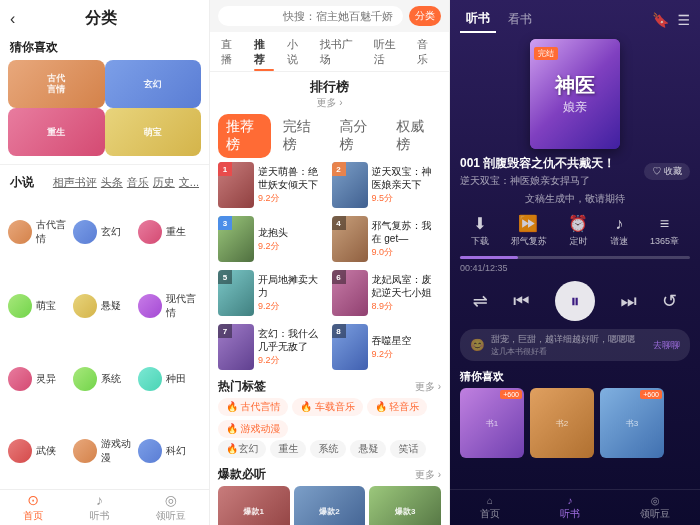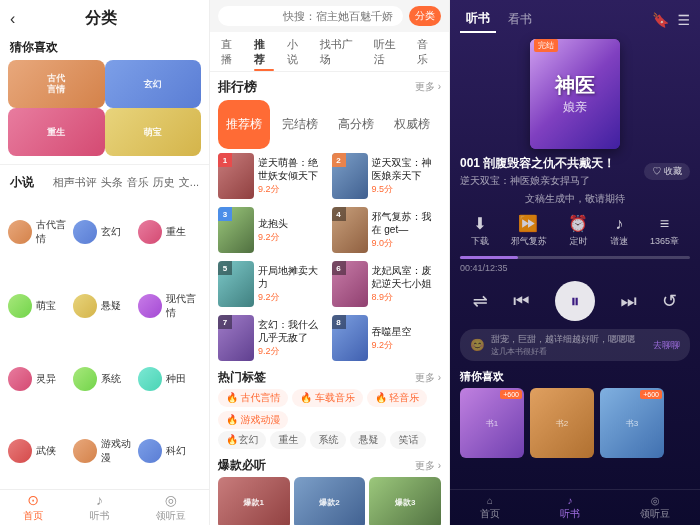--- a/index.html
+++ b/index.html
@@ -77,20 +77,21 @@
       display: flex;
       padding: 0 8px;
       gap: 6px;
       flex-wrap: wrap;
       margin-bottom: 4px;
     }
     .novel-tab {
       font-size: 11px;
       color: #666;
       padding: 2px 0;
+      text-decoration: underline;
     }
     .ic1 { background: linear-gradient(135deg, #e8a87c, #d4824a); }
     .ic2 { background: linear-gradient(135deg, #7c9fe8, #5a7dd4); }
     .ic3 { background: linear-gradient(135deg, #e87c9f, #d44a72); }
     .ic4 { background: linear-gradient(135deg, #a8e87c, #72d44a); }
     .ic5 { background: linear-gradient(135deg, #e8d47c, #d4b44a); }
     .ic6 { background: linear-gradient(135deg, #c87ce8, #a44ad4); }
     .ic7 { background: linear-gradient(135deg, #7ce8d4, #4ad4b4); }
     .ic8 { background: linear-gradient(135deg, #e87c7c, #d44a4a); }
     .novel-row-item {
@@ -188,38 +189,39 @@
       width: 20px;
       height: 2px;
       background: #ff6b35;
       border-radius: 1px;
     }
     .p2-section-header {
       display: flex;
       justify-content: space-between;
       align-items: center;
       padding: 6px 8px 4px;
+      flex-direction: column;
     }
     .p2-section-title {
       font-size: 13px;
       font-weight: bold;
       color: #222;
     }
     .p2-more {
       font-size: 10px;
       color: #999;
     }
     .rank-tabs {
       display: flex;
       gap: 4px;
       padding: 0 8px 4px;
     }
     .rank-tab {
-      font-size: 12px;
-      padding: 16px 8px;
+      font-size: 14px;
+      padding: 4px 8px;
       border-radius: 10px;
       color: #666;
     }
     .rank-tab.active {
       background: #ff6b35;
       color: #fff;
     }
     .rank-list {
       padding: 0 8px;
       display: grid;
@@ -350,21 +352,21 @@
       height: 110px;
       margin: 0 auto 6px;
       border-radius: 6px;
       background: linear-gradient(135deg, #c8a0e0, #8040c0, #4020a0);
       position: relative;
       overflow: hidden;
       box-shadow: 0 4px 12px rgba(0,0,0,0.4);
     }
     .p3-book-badge {
       position: absolute;
-      top: 0;
+      top: 8px;
       left: 4px;
       background: #ff6b35;
       color: #fff;
       font-size: 8px;
       padding: 1px 4px;
       border-radius: 2px;
     }
     .p3-episode-title {
       text-align: center;
       font-size: 12px;

